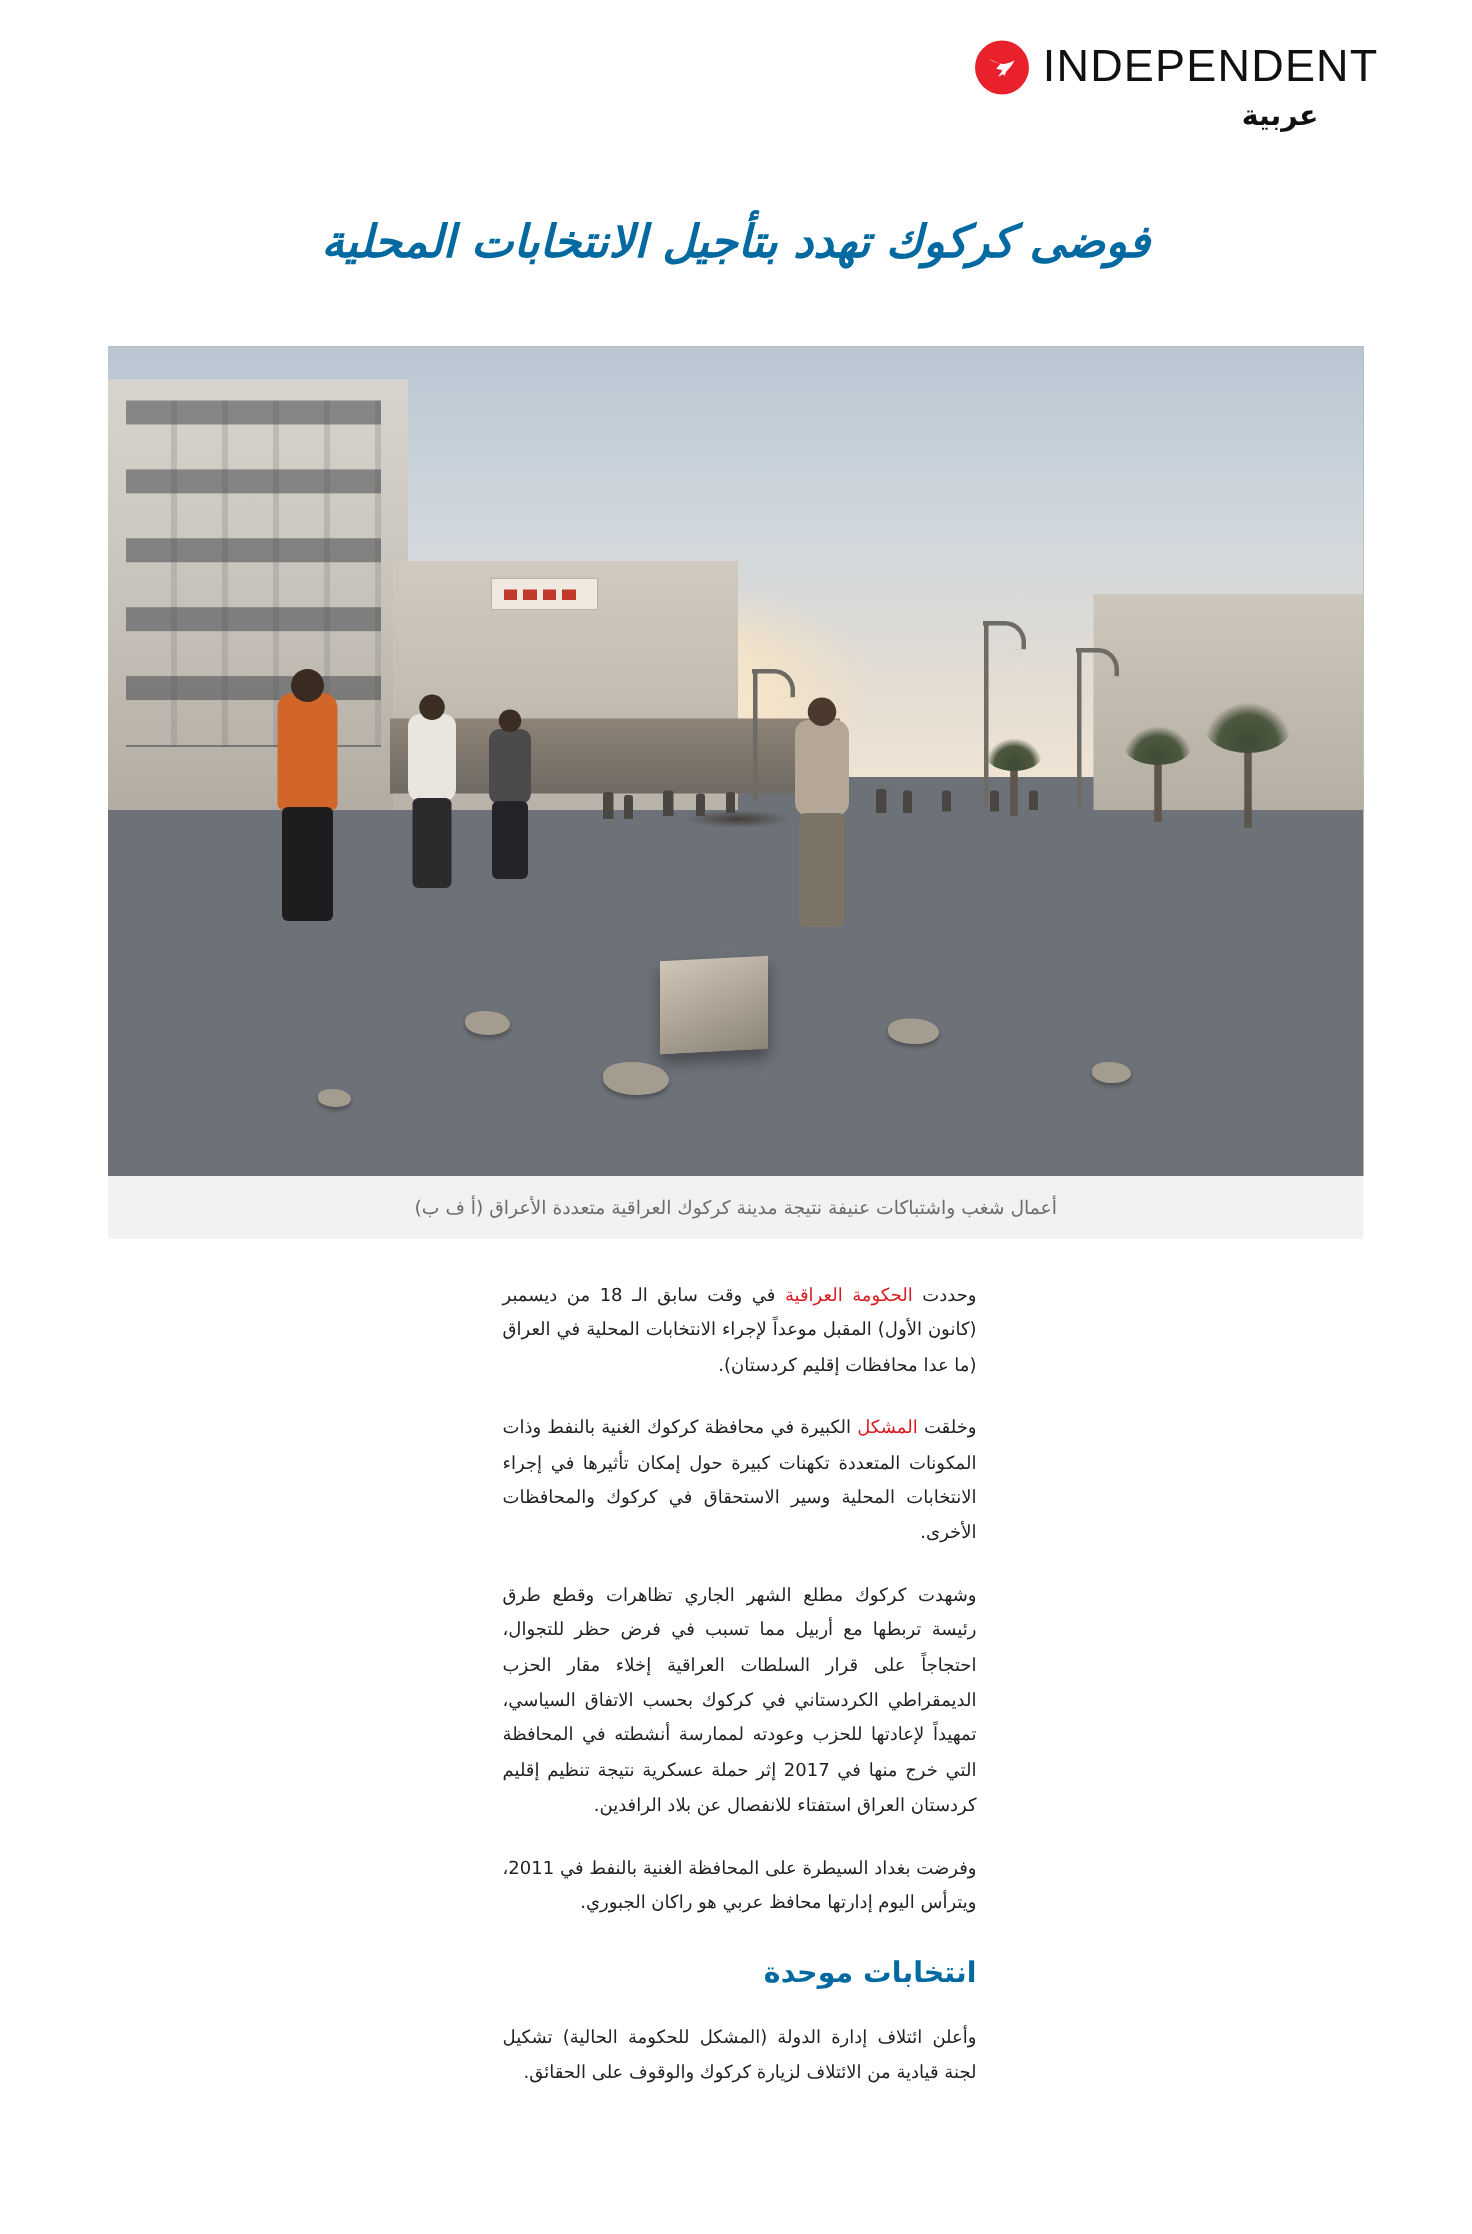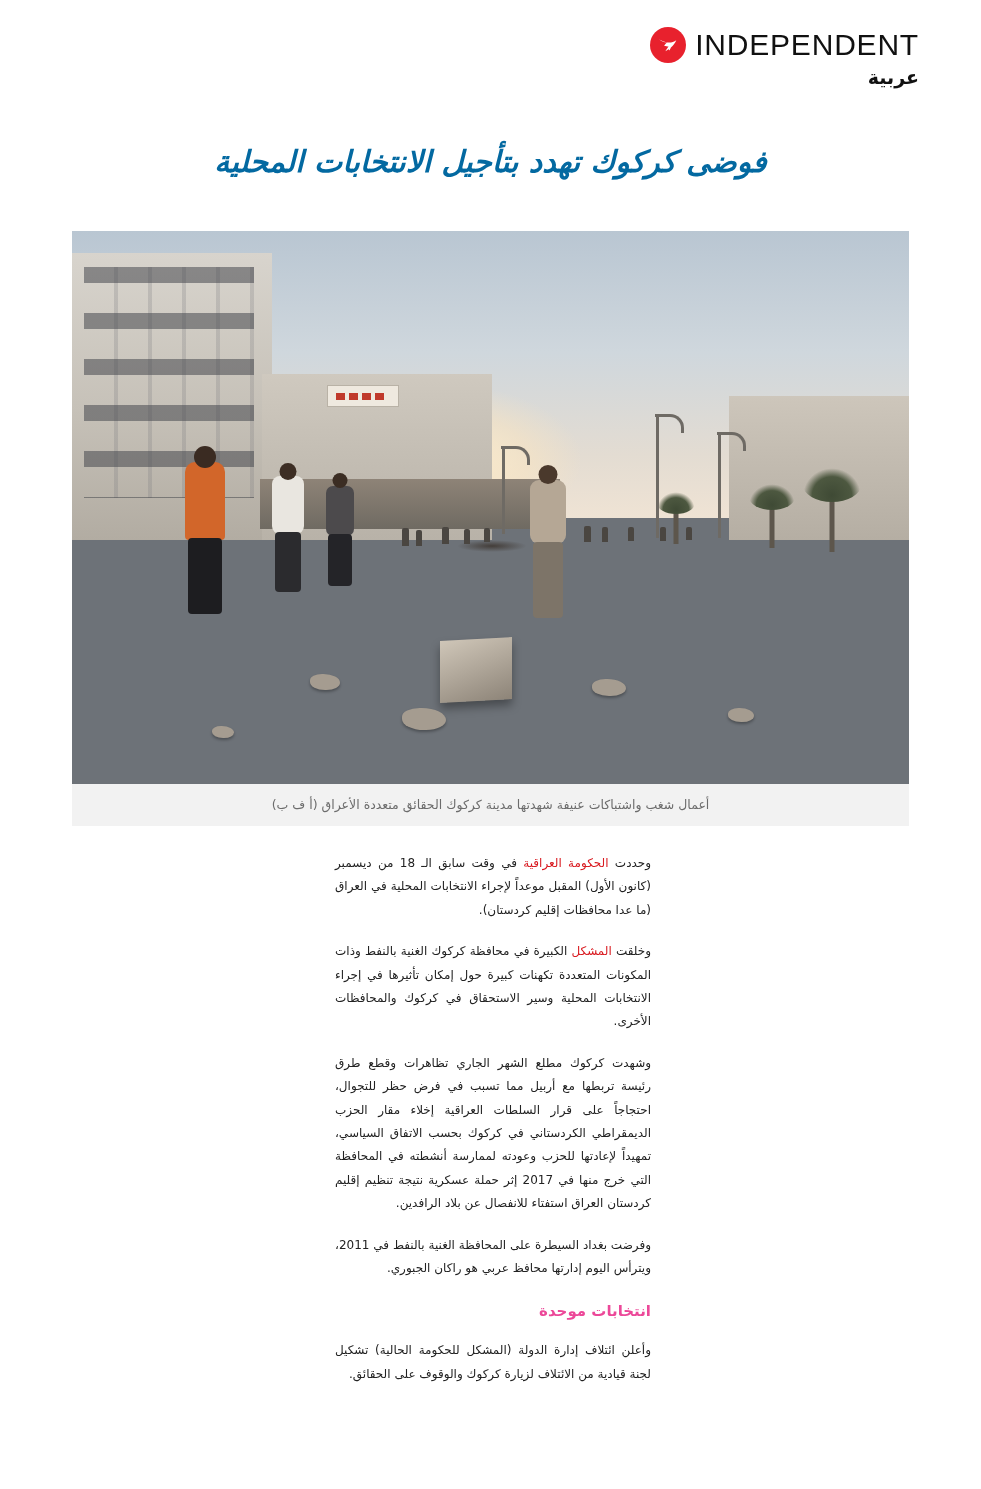--- a/index.html
+++ b/index.html
@@ -59,20 +59,21 @@
     line-height: 1;
     white-space: nowrap;
   }
   .logo-sub {
     direction: rtl;
     font-size: 19px;
     font-weight: 700;
     color: #111111;
     line-height: 1;
     margin-top: 5px;
+    margin-right: 40px;
     letter-spacing: -0.5px;
   }
 
   
   .headline {
     text-align: center;
     font-size: 30px;
     font-weight: 700;
     font-style: italic;
     line-height: 1.35;
@@ -115,24 +116,24 @@
     margin: 0 0 18px 0;
     font-size: 12px;
     line-height: 1.95;
     color: #222222;
     text-align: justify;
     text-justify: inter-word;
   }
   .article p:last-child { margin-bottom: 0; }
   .article .sub {
     font-weight: 700;
-    font-size: 15px;
+    font-size: 19px;
     margin: 0 0 14px 0;
     text-align: right;
-    color: #ec4899;
+    color: #0369a1;
     line-height: 1.8;
   }
   .lnk { color: #d91a20; }
 
   
   .sky {
     position: absolute; inset: 0 0 48% 0;
     background: linear-gradient(180deg,#b9c6d2 0%,#cfd7dd 42%,#e3dcd2 78%,#efe3d4 100%);
   }
   .sun-glow {
@@ -297,21 +298,21 @@
     <span class="crowd-dot" style="left:588px;bottom:243px;width:6px;height:14px"></span>
     <span class="crowd-dot" style="left:614px;bottom:244px;width:6px;height:13px"></span>
 
     <div class="block-stone"></div>
     <span class="rubble" style="left:330px;bottom:54px;width:44px;height:22px"></span>
     <span class="rubble" style="left:238px;bottom:94px;width:30px;height:16px"></span>
     <span class="rubble" style="left:520px;bottom:88px;width:34px;height:17px"></span>
     <span class="rubble" style="left:656px;bottom:62px;width:26px;height:14px"></span>
     <span class="rubble" style="left:140px;bottom:46px;width:22px;height:12px"></span>
   </div>
-  <figcaption class="caption">أعمال شغب واشتباكات عنيفة شهدتها مدينة كركوك الحقائق متعددة الأعراق (أ ف ب)</figcaption>
+  <figcaption class="caption">أعمال شغب واشتباكات عنيفة نتيجة مدينة كركوك العراقية متعددة الأعراق (أ ف ب)</figcaption>
 </figure>
 
 <section class="article" id="article-body">
     <p>وحددت <span class="lnk">الحكومة العراقية</span> في وقت سابق الـ 18 من ديسمبر (كانون الأول) المقبل موعداً لإجراء الانتخابات المحلية في العراق (ما عدا محافظات إقليم كردستان).</p>
     <p>وخلقت <span class="lnk">المشكل</span> الكبيرة في محافظة كركوك الغنية بالنفط وذات المكونات المتعددة تكهنات كبيرة حول إمكان تأثيرها في إجراء الانتخابات المحلية وسير الاستحقاق في كركوك والمحافظات الأخرى.</p>
     <p>وشهدت كركوك مطلع الشهر الجاري تظاهرات وقطع طرق رئيسة تربطها مع أربيل مما تسبب في فرض حظر للتجوال، احتجاجاً على قرار السلطات العراقية إخلاء مقار الحزب الديمقراطي الكردستاني في كركوك بحسب الاتفاق السياسي، تمهيداً لإعادتها للحزب وعودته لممارسة أنشطته في المحافظة التي خرج منها في 2017 إثر حملة عسكرية نتيجة تنظيم إقليم كردستان العراق استفتاء للانفصال عن بلاد الرافدين.</p>
     <p>وفرضت بغداد السيطرة على المحافظة الغنية بالنفط في 2011، ويترأس اليوم إدارتها محافظ عربي هو راكان الجبوري.</p>
     <p class="sub">انتخابات موحدة</p>
     <p>وأعلن ائتلاف إدارة الدولة (المشكل للحكومة الحالية) تشكيل لجنة قيادية من الائتلاف لزيارة كركوك والوقوف على الحقائق.</p>
   </section>

